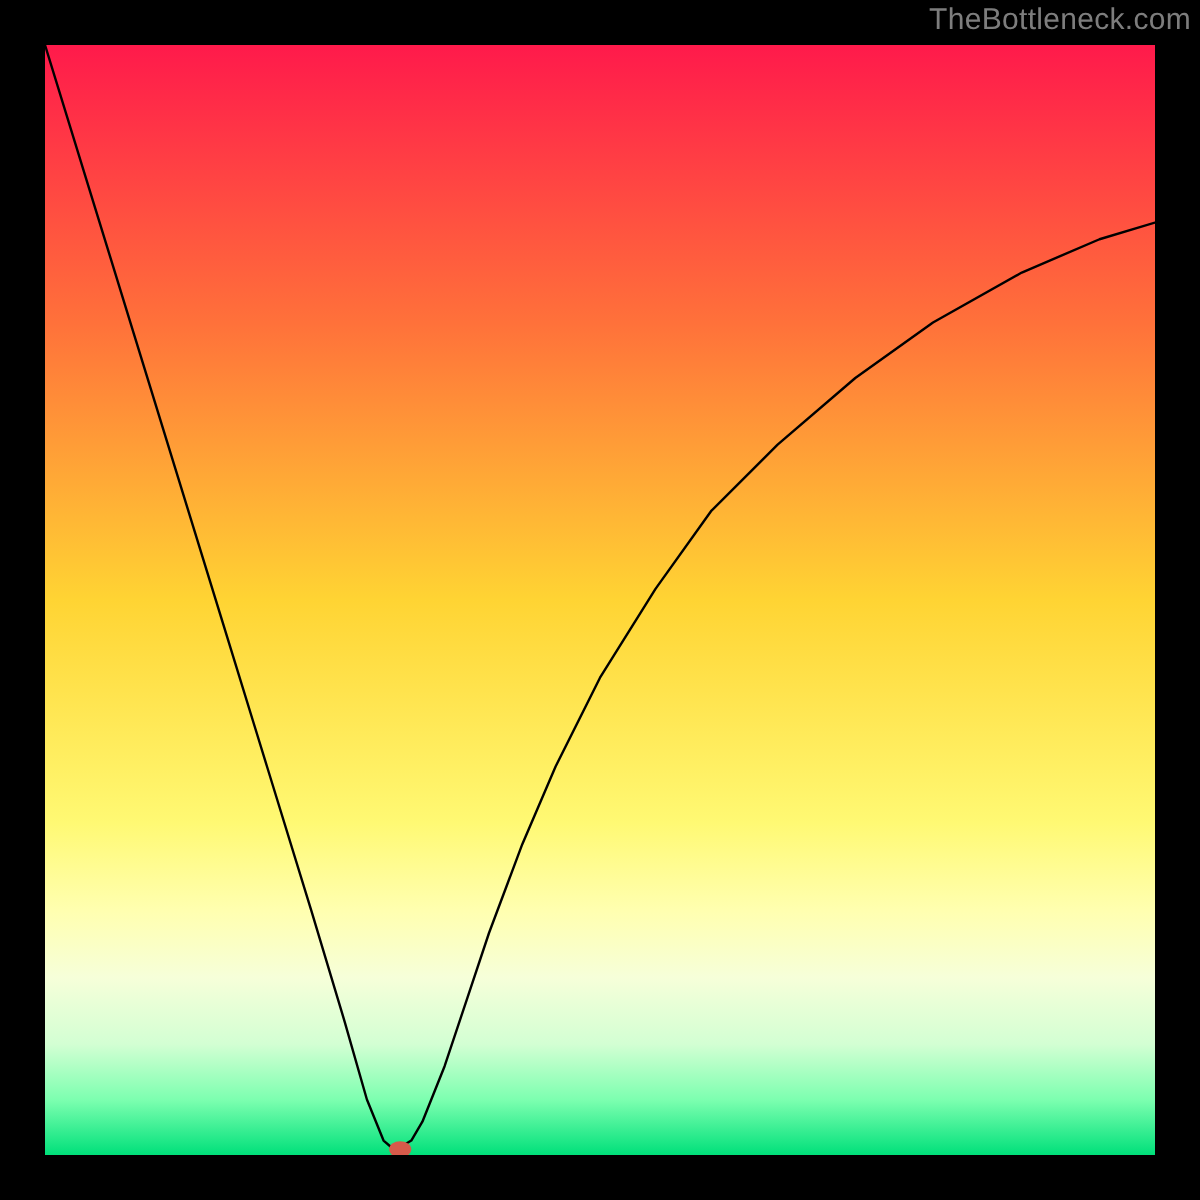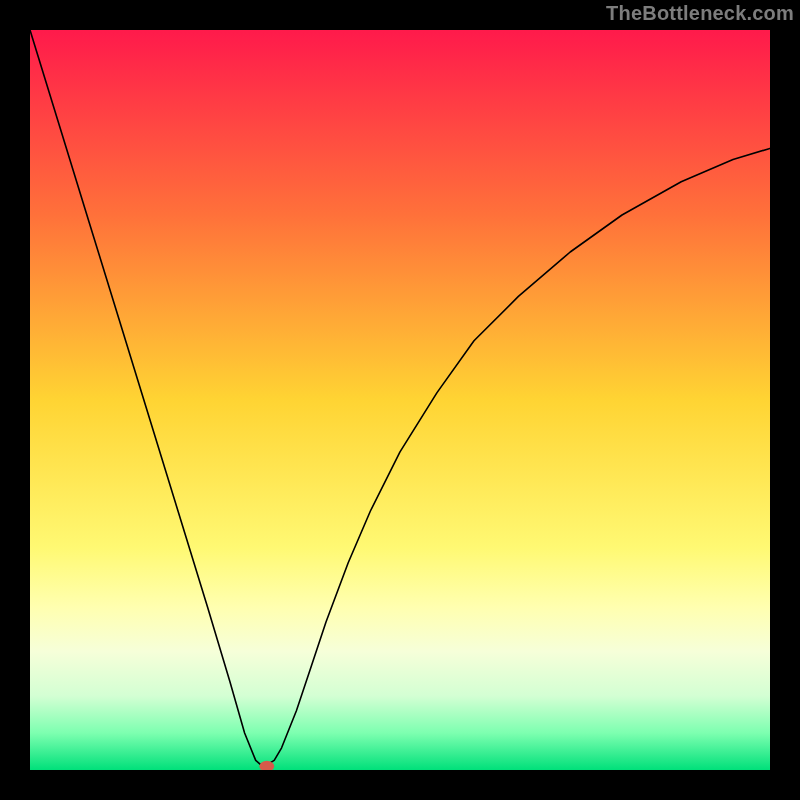--- a/index.html
+++ b/index.html
@@ -15,21 +15,21 @@
     width: 800px;
     height: 800px;
     background: #000;
   }
   .watermark {
     position: absolute;
     top: 2px;
     right: 6px;
     color: #7d7d7d;
     font-size: 20px;
-    font-weight: 700;
+    font-weight: 400;
     letter-spacing: 0.2px;
     z-index: 10;
   }
   .plot {
     position: absolute;
     left: 30px;
     top: 30px;
     width: 740px;
     height: 740px;
     overflow: hidden;

